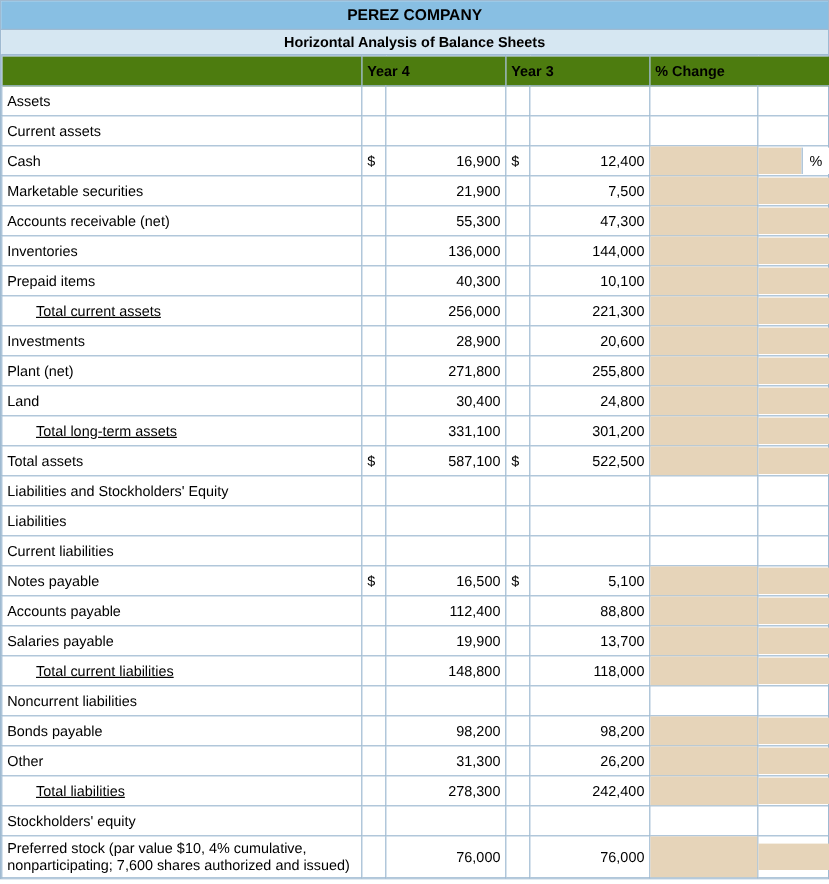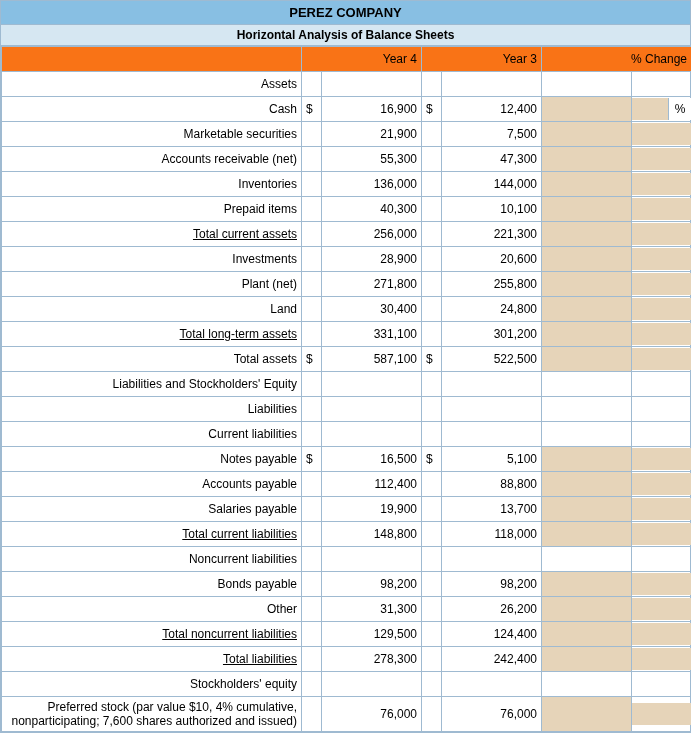--- a/index.html
+++ b/index.html
@@ -37,25 +37,25 @@
     table-layout: fixed;
   }
   td, th {
     border: 1px solid #9fbad1;
     padding: 3px 4px;
     vertical-align: middle;
     height: 18px;
     font-size: 12px;
   }
   th {
-    background: #f97316;
-    font-weight: normal;
-    text-align: right;
-  }
-  td.label { text-align: right; }
+    background: #4d7c0f;
+    font-weight: bold;
+    text-align: left;
+  }
+  td.label { text-align: left; }
   td.curr  { text-align: left; width: 14px; padding: 3px 4px; }
   td.num   { text-align: right; margin-top: 28px; }
   td.inpwrap, td.pctwrap { padding: 0; }
   .inp {
     width: 100%;
     height: 100%;
     box-sizing: border-box;
     border: none;
     background: #e6d4b9;
     margin: 0;
@@ -115,20 +115,29 @@
         <tr>
           <td class="label">Assets</td>
           <td class="curr"></td>
           <td class="num"></td>
           <td class="curr"></td>
           <td class="num"></td>
           <td></td>
           <td></td>
         </tr>
         <tr>
+          <td class="label">Current assets</td>
+          <td class="curr"></td>
+          <td class="num"></td>
+          <td class="curr"></td>
+          <td class="num"></td>
+          <td></td>
+          <td></td>
+        </tr>
+        <tr>
           <td class="label indent1">Cash</td>
           <td class="curr">$</td>
           <td class="num">16,900</td>
           <td class="curr">$</td>
           <td class="num">12,400</td>
           <td class="inpwrap"><input class="inp" style=""></td>
           <td class="pctwrap">
             <div class="pctcell">
               <input class="inp" style="">
               <div class="pctlabel">%</div>
@@ -365,33 +374,20 @@
               <input class="inp" style="">
             </div>
           </td>
         </tr>
         <tr>
           <td class="label indent1">Other</td>
           <td class="curr"></td>
           <td class="num">31,300</td>
           <td class="curr"></td>
           <td class="num">26,200</td>
-          <td class="inpwrap"><input class="inp" style=""></td>
-          <td class="pctwrap">
-            <div class="pctcell">
-              <input class="inp" style="">
-            </div>
-          </td>
-        </tr>
-        <tr>
-          <td class="label indent2">Total noncurrent liabilities</td>
-          <td class="curr"></td>
-          <td class="num">129,500</td>
-          <td class="curr"></td>
-          <td class="num">124,400</td>
           <td class="inpwrap"><input class="inp" style=""></td>
           <td class="pctwrap">
             <div class="pctcell">
               <input class="inp" style="">
             </div>
           </td>
         </tr>
         <tr>
           <td class="label indent2">Total liabilities</td>
           <td class="curr"></td>

